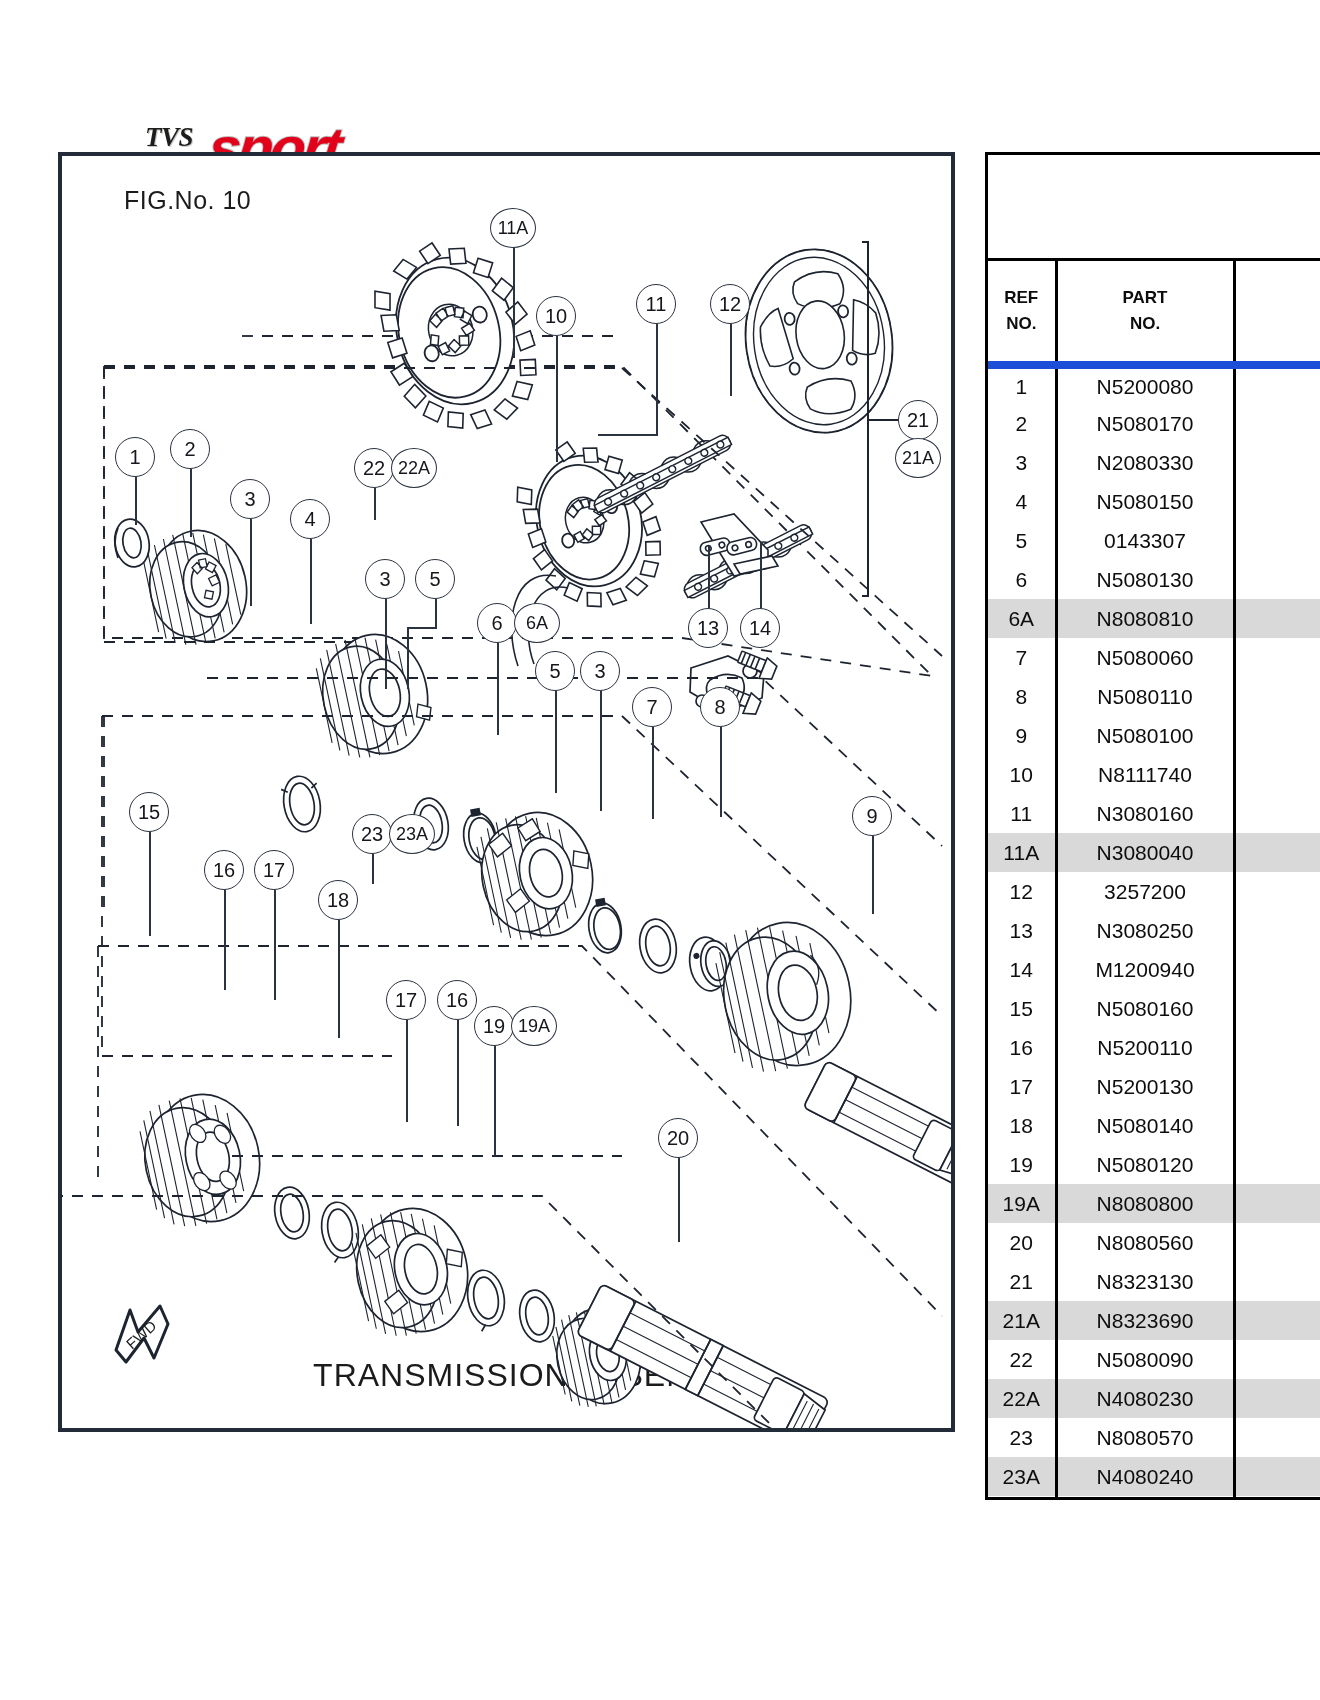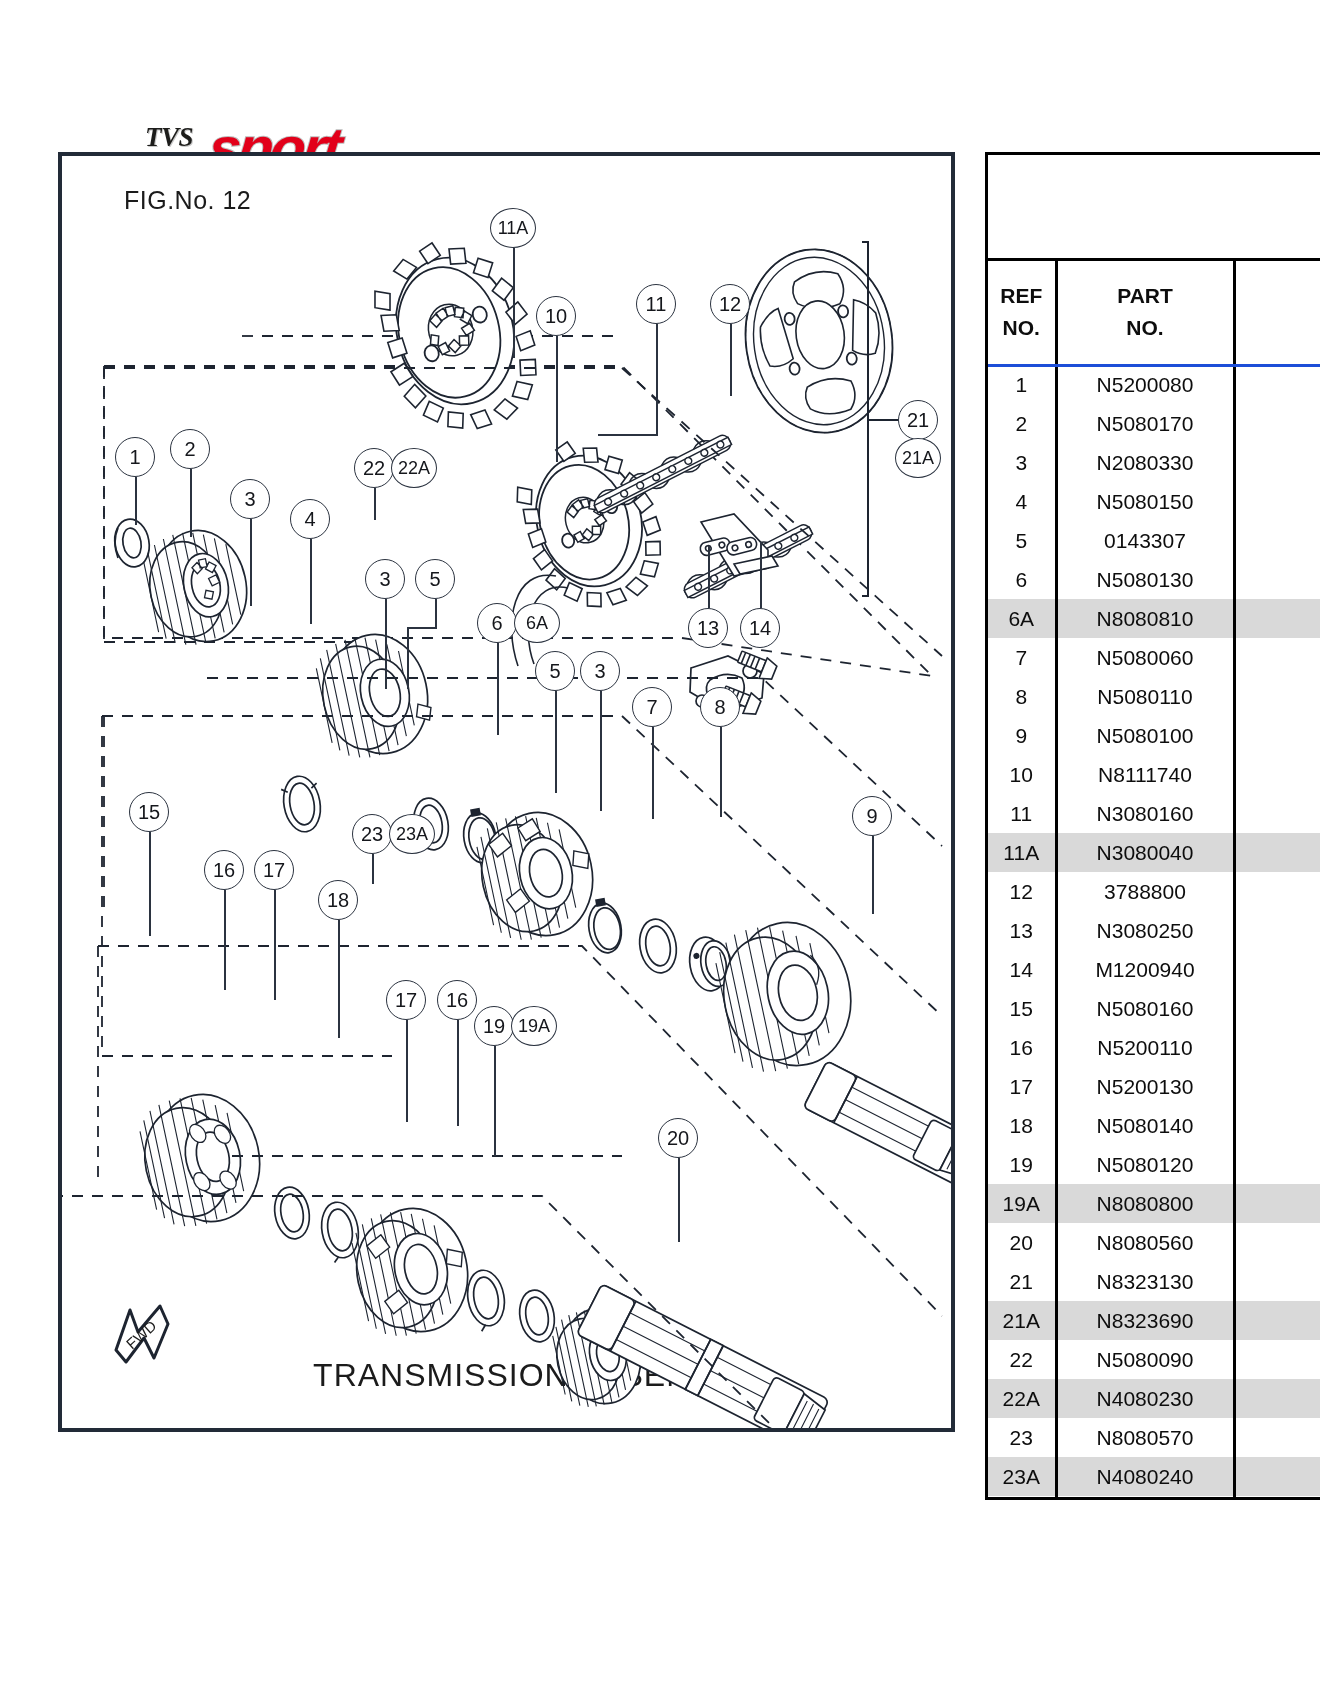--- a/index.html
+++ b/index.html
@@ -174,23 +174,23 @@
     font-size: 21px;
     color: #0d0d0d;
     height: 39px;
     padding: 0;
     box-sizing: border-box;
   }
   table#parts-table th:first-child,
   table#parts-table td:first-child { border-left: 0; }
   table#parts-table thead th {
     font-weight: bold;
-    font-size: 21px;
+    font-size: 17px;
     height: 104px;
-    border-bottom: 3px solid #1d4ed8;
+    border-bottom: 8px solid #1d4ed8;
     line-height: 1.55;
     vertical-align: middle;
     margin-left: 48px;
   }
   col.col-ref  { width: 68px; }
   col.col-part { width: 178px; }
   col.col-x    { width: 174px; }
   tr.alt td { background: #d9d9d9; }
   tr.blank td { height: 38px; }
 </style>
@@ -199,21 +199,21 @@
 
 <div id="logo">
   <span class="tvs">TVS</span>
   <span class="sport">sport</span>
 </div>
 <div class="logo-rule" id="logo-rule-left"></div>
 <div class="logo-rule" id="logo-rule-right"></div>
 
 <div id="drawing-frame">
 
-  <div id="fig-label">FIG.No. 12</div>
+  <div id="fig-label">FIG.No. 10</div>
 
   <svg id="parts-svg" viewBox="0 0 889 1272" xmlns="http://www.w3.org/2000/svg">
     <defs>
       <g id="gear-teeth-def"></g>
     </defs>
 
     <g stroke="#1d2430" fill="none" stroke-width="1.8" stroke-dasharray="11 9">
       <path d="M 42 210 L 560 210 L 870 520 M 42 210 L 42 482 L 300 482"></path>
       <path d="M 300 482 L 620 482 M 620 482 L 870 520"></path>
     </g>
@@ -827,21 +827,21 @@
           <td>N3080160</td>
           <td></td>
         </tr>
         <tr class="alt">
           <td>11A</td>
           <td>N3080040</td>
           <td></td>
         </tr>
         <tr>
           <td>12</td>
-          <td>3788800</td>
+          <td>3257200</td>
           <td></td>
         </tr>
         <tr>
           <td>13</td>
           <td>N3080250</td>
           <td></td>
         </tr>
         <tr>
           <td>14</td>
           <td>M1200940</td>

